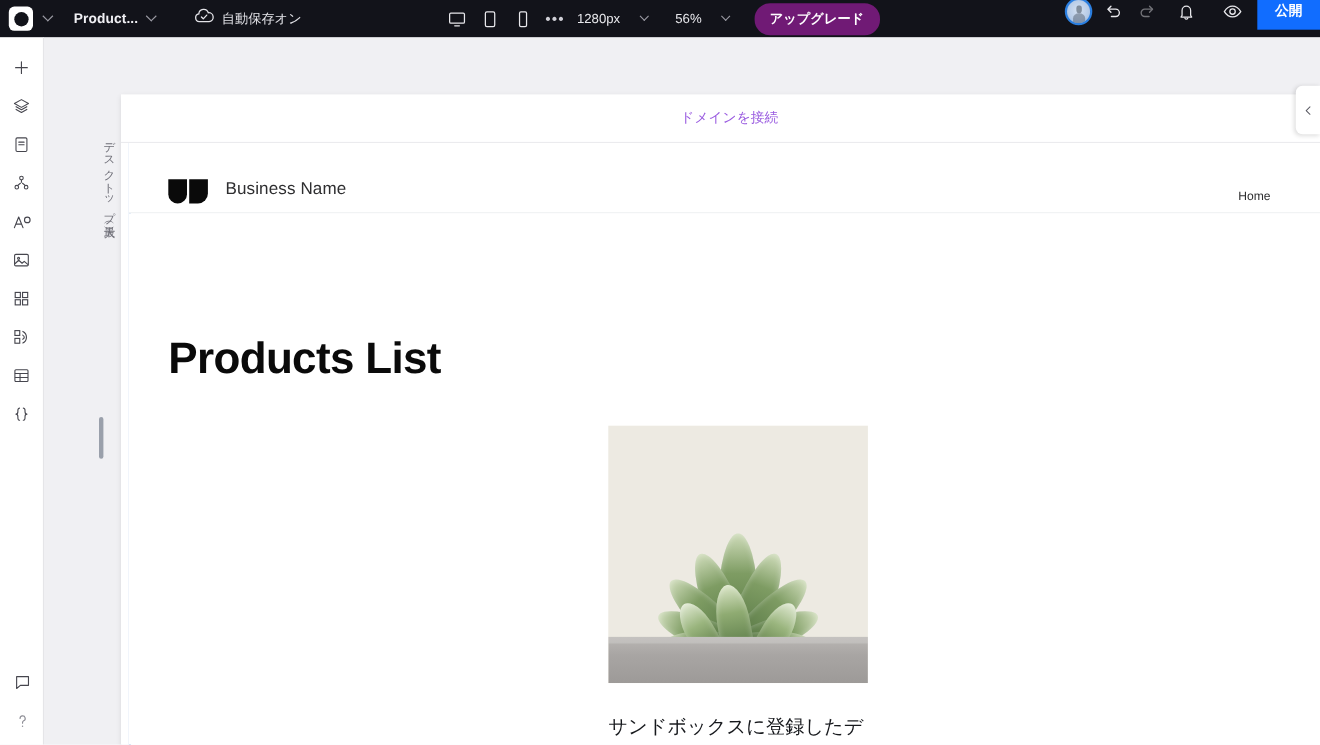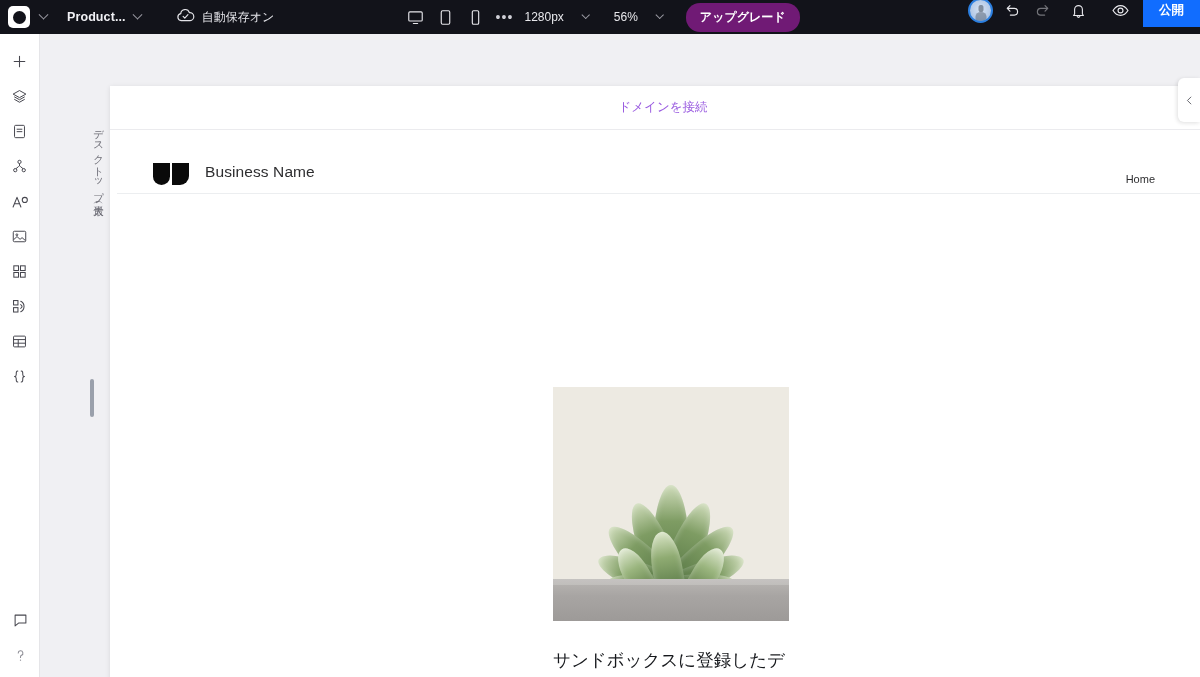--- a/index.html
+++ b/index.html
@@ -343,20 +343,21 @@
             <div class="biz-logo">
               <span class="a"></span>
                 <span class="b"></span>
             </div>
             <div class="biz-name">Business Name</div>
           </div>
           <div class="nav">Home</div>
         </div>
 
         <div class="site-body">
+          <div class="page-title">Products List</div>
 
           <div class="prod">
             <div class="prod-img">
               <div class="plant">
                 <div class="leaf" style="width:36px;height:104px;transform:translateX(-50%) rotate(0deg);"></div>
                 <div class="leaf" style="width:32px;height:92px;transform:translateX(-50%) rotate(-22deg);"></div>
                 <div class="leaf" style="width:32px;height:92px;transform:translateX(-50%) rotate(22deg);"></div>
                 <div class="leaf" style="width:30px;height:86px;transform:translateX(-50%) rotate(-45deg);"></div>
                 <div class="leaf" style="width:30px;height:86px;transform:translateX(-50%) rotate(45deg);"></div>
                 <div class="leaf" style="width:28px;height:78px;transform:translateX(-50%) rotate(-68deg);"></div>

